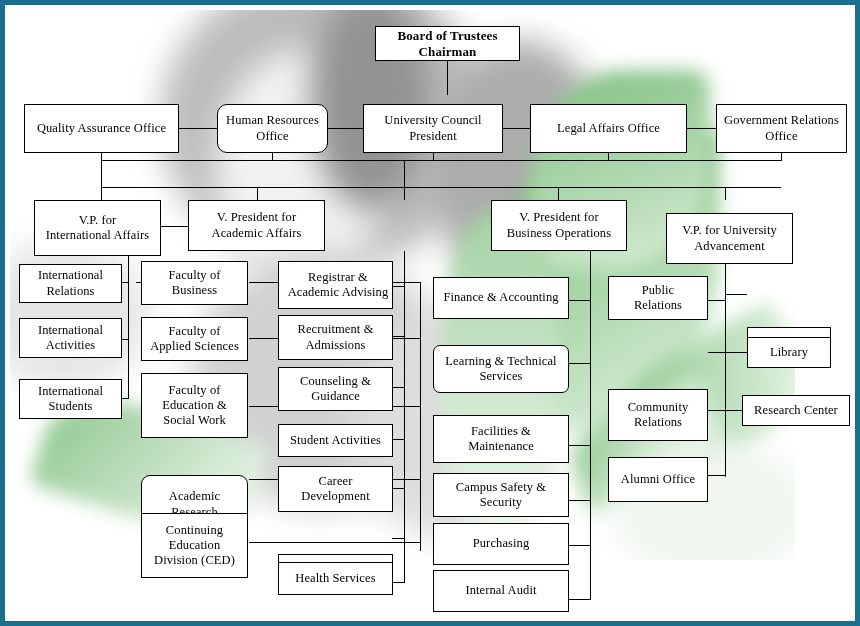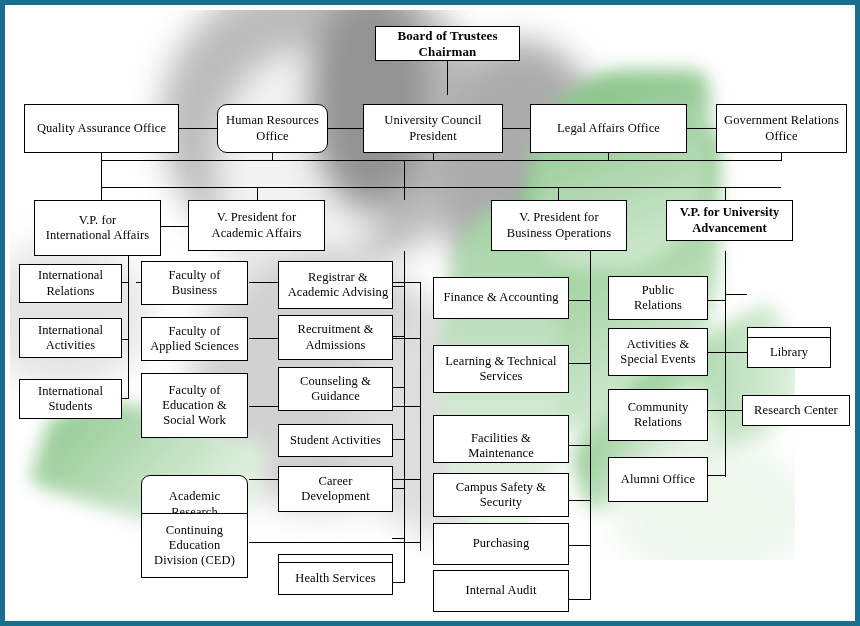--- a/index.html
+++ b/index.html
@@ -172,21 +172,21 @@
 International  Affairs</span>
   </div>
   <div class="node" style="left:183px;top:195px;width:137px;height:51px;">
     <span>V. President for
 Academic Affairs</span>
   </div>
   <div class="node" style="left:486px;top:195px;width:136px;height:51px;">
     <span>V. President for
 Business Operations</span>
   </div>
-  <div class="node" style="left:661px;top:195px;width:127px;height:41px;font-weight:bold;">
+  <div class="node" style="left:661px;top:208px;width:127px;height:51px;">
     <span>V.P. for University
 Advancement</span>
   </div>
 
   <div class="node" style="left:14px;top:259px;width:103px;height:39px;">
     <span>International
 Relations</span>
   </div>
   <div class="node" style="left:14px;top:313px;width:103px;height:40px;">
     <span>International
@@ -242,47 +242,43 @@
   <div class="node" style="left:273px;top:517px;width:115px;height:33px;margin-top:32px;">
     <span>Housing</span>
   </div>
   <div class="node" style="left:273px;top:557px;width:115px;height:33px;">
     <span>Health Services</span>
   </div>
 
   <div class="node" style="left:428px;top:272px;width:136px;height:42px;">
     <span>Finance &amp; Accounting</span>
   </div>
-  <div class="node" style="left:428px;top:340px;width:136px;height:48px;">
+  <div class="node" style="left:428px;top:340px;width:136px;height:48px;border-radius:7px;">
     <span>Learning &amp; Technical
 Services</span>
   </div>
-  <div class="node" style="left:428px;top:410px;width:136px;height:48px;align-items:flex-end;">
+  <div class="node" style="left:428px;top:410px;width:136px;height:48px;">
     <span>Facilities &amp;
 Maintenance</span>
   </div>
   <div class="node" style="left:428px;top:468px;width:136px;height:44px;">
     <span>Campus Safety &amp;
 Security</span>
   </div>
   <div class="node" style="left:428px;top:518px;width:136px;height:42px;">
     <span>Purchasing</span>
   </div>
   <div class="node" style="left:428px;top:565px;width:136px;height:42px;">
     <span>Internal Audit</span>
   </div>
 
   <div class="node" style="left:603px;top:271px;width:100px;height:44px;">
     <span>Public
 Relations</span>
   </div>
-  <div class="node" style="left:603px;top:323px;width:100px;height:48px;">
-    <span>Activities &amp;
-Special Events</span>
-  </div>
   <div class="node" style="left:603px;top:384px;width:100px;height:52px;">
     <span>Community
 Relations</span>
   </div>
   <div class="node" style="left:603px;top:452px;width:100px;height:45px;">
     <span>Alumni Office</span>
   </div>
 
   <div class="node" style="left:742px;top:274px;width:84px;height:31px;margin-top:48px;">
     <span>ICT</span>

